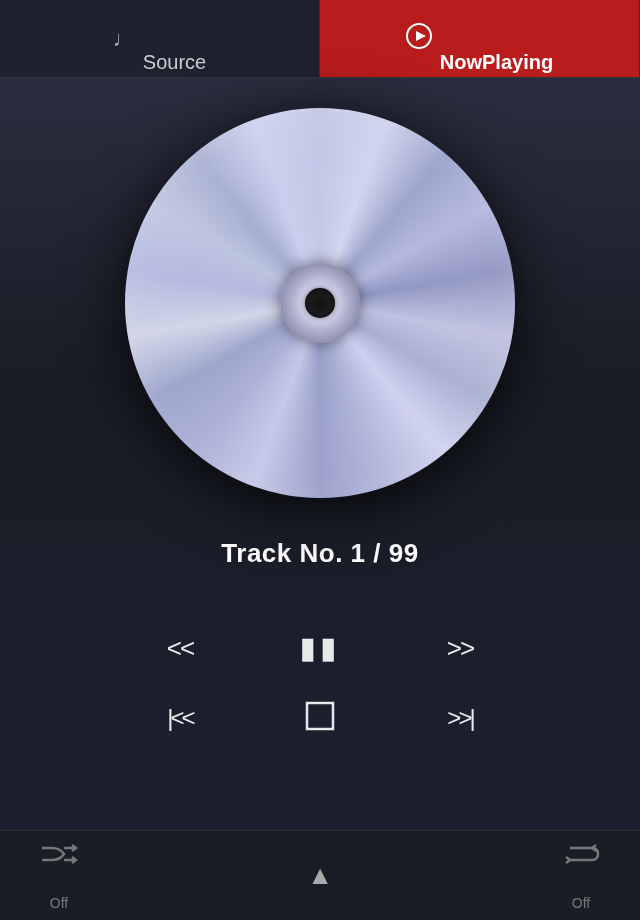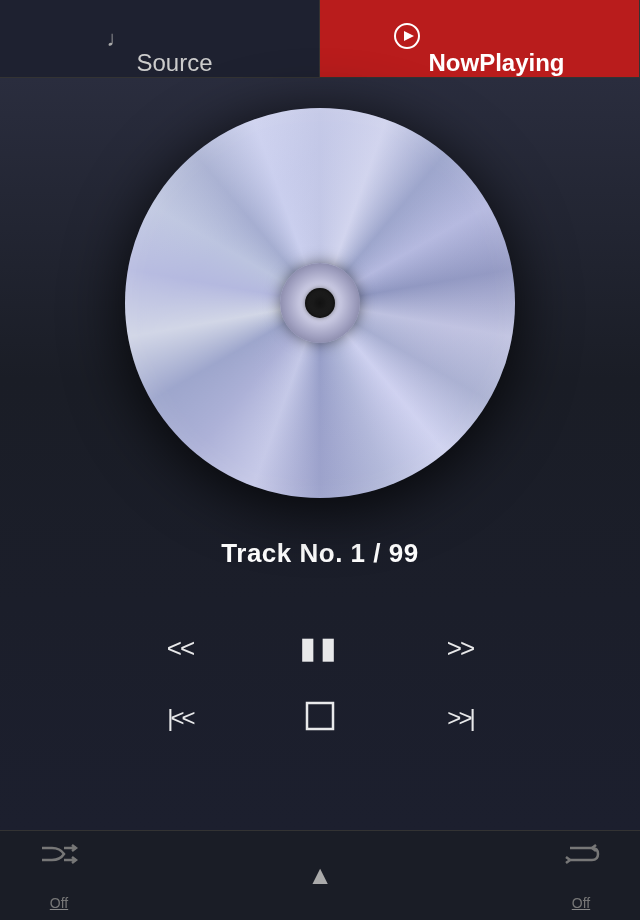--- a/index.html
+++ b/index.html
@@ -31,21 +31,21 @@
       cursor: pointer;
       border-right: 1px solid #333;
       background: #1e2130;
     }
 
     .tab.active {
       background: #4a90d9;
     }
 
     .tab-label {
-      font-size: 24px;
+      font-size: 20px;
       color: #ccc;
       font-weight: 400;
       margin-top: 48px;
     }
 
     .tab.active .tab-label {
       color: #fff;
       font-weight: 600;
     }
 
@@ -204,21 +204,20 @@
 
     .bottom-btn {
       display: flex;
       flex-direction: column;
       align-items: center;
       gap: 20px;
       cursor: pointer;
       background: none;
       border: none;
       color: #888;
-      text-decoration: underline;
     }
 
     .bottom-btn-icon {
       font-size: 28px;
       color: #777;
     }
 
     .bottom-btn-label {
       font-size: 14px;
       color: #777;

